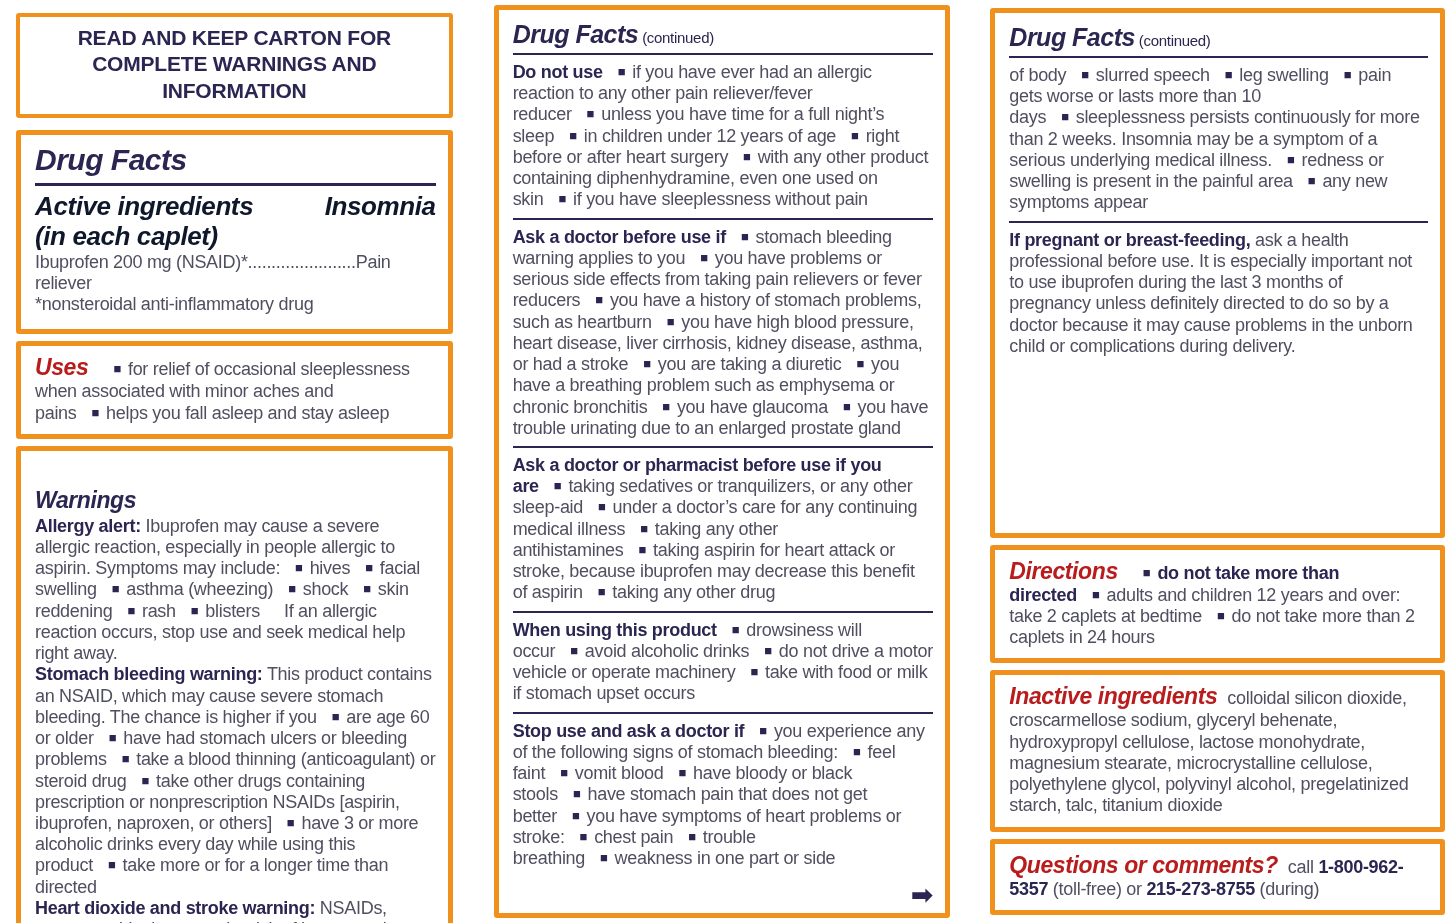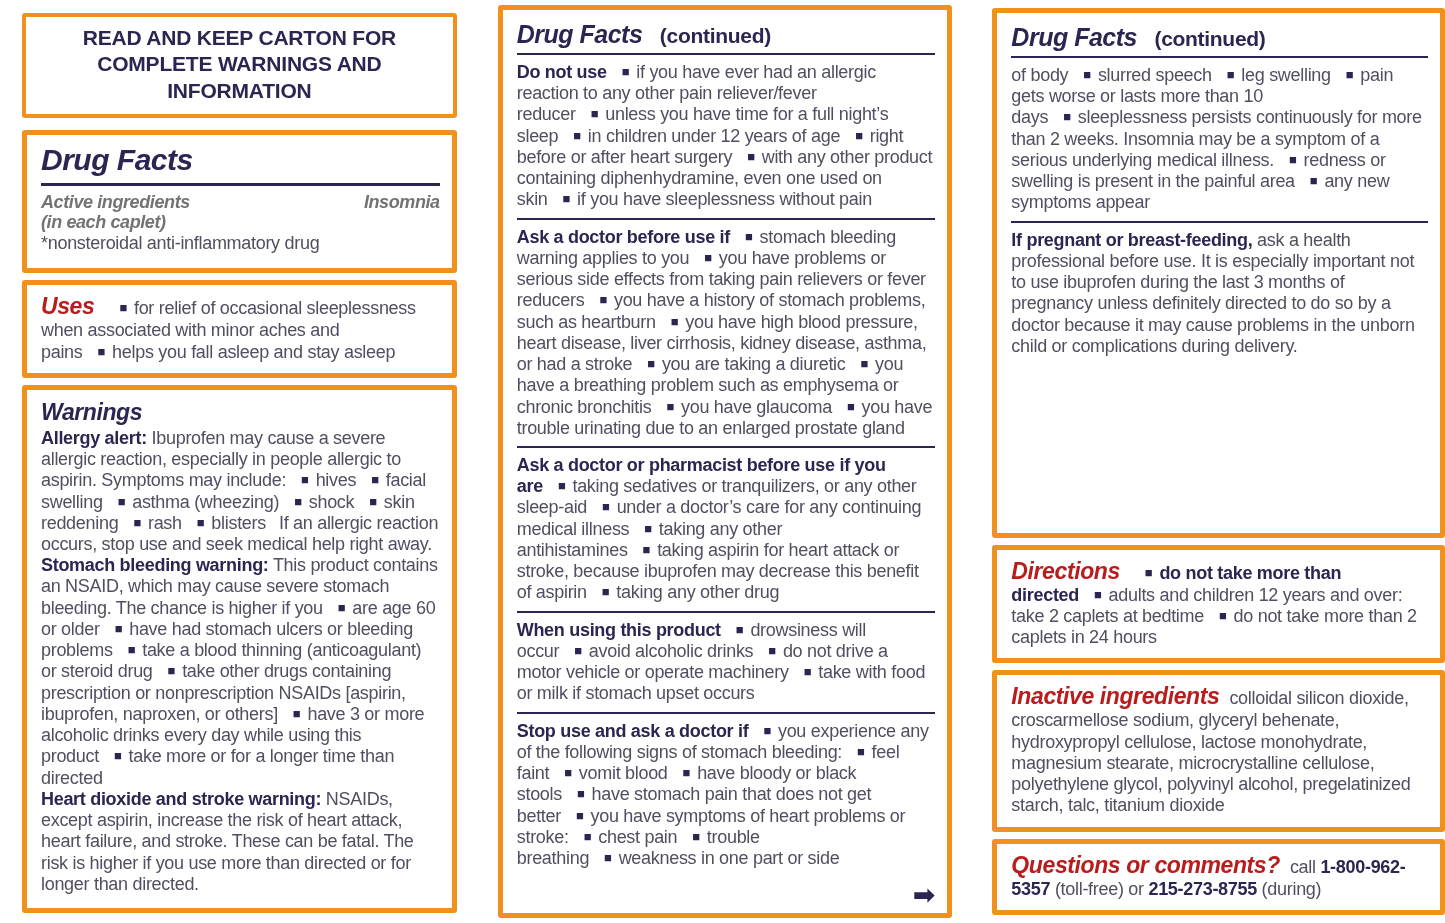--- a/index.html
+++ b/index.html
@@ -3,21 +3,21 @@
 <meta charset="utf-8">
 <style>
   * { box-sizing: border-box; margin: 0; padding: 0; }
   html, body {
     width: 1445px; height: 923px;
     background: #ffffff;
     font-family: "Liberation Sans", "DejaVu Sans", sans-serif;
     color: #4f4f60;
     overflow: hidden;
   }
-  .page { display: flex; padding: 5px 0 0 22px; height: 662px; }
+  .page { display: flex; padding: 5px 0 0 16px; height: 662px; }
   .col { display: flex; flex-direction: column; }
   .col1 { width: 437px; margin-right: 41px; padding-top: 8px; height: 908px; }
   .col2 { width: 457px; margin-right: 40px; height: 913px; }
   .col3 { width: 455px; height: 910px; padding-top: 3px; }
 
   .obox {
     border: 5px solid #f0911e;
     border-radius: 3px;
     background: #ffffff;
     padding: 6px 12px 10px 14px;
@@ -35,37 +35,37 @@
     margin-bottom: 12px;
   }
   .mb { margin-bottom: 7px; }
   .grow { flex: 1 1 auto; }
 
   .body-text { font-size: 18px; line-height: 1.18; letter-spacing: -0.3px; }
   .df-title {
     font-size: 30px; font-weight: bold; font-style: italic;
     color: #2a2651; letter-spacing: -0.5px; padding: 2px 0 4px 0;
   }
-  .df-title .cont { font-size: 21px; font-weight: bold; font-style: normal; letter-spacing: -0.3px; margin-left: 12px; }
+  .df-title .cont { font-size: 15px; font-weight: normal; font-style: normal; letter-spacing: -0.3px; }
   .col2 .df-title, .col3 .df-title { font-size: 25px; padding-bottom: 2px; }
   .hrule { border-top: 3px solid #2a2651; margin: 2px 0 6px 0; }
   .nrule { border-top: 2px solid #2a2651; margin: 7px 0 7px 0; }
 
   .ai-row { display: flex; justify-content: space-between; align-items: baseline; }
-  .subhead { font-size: 18px; font-weight: bold; font-style: italic; color: #737373; letter-spacing: -0.4px; line-height: 1.15; }
+  .subhead { font-size: 26px; font-weight: bold; font-style: italic; color: #0f172a; letter-spacing: -0.4px; line-height: 1.15; }
 
   .para { font-size: 18px; line-height: 1.18; letter-spacing: -0.3px; }
-  .wheading { font-size: 23px; font-weight: bold; font-style: italic; color: #2a2651; letter-spacing: -0.4px; line-height: 1.3; }
+  .wheading { font-size: 23px; font-weight: bold; font-style: italic; color: #2a2651; letter-spacing: -0.4px; line-height: 1.3; margin-top: 27px; }
 
   .sg.b { font-weight: bold; color: #2a2651; }
   .sg.bih {
     font-size: 23px; font-weight: bold; font-style: italic;
     color: #b91c1c; margin-right: 10px; letter-spacing: -0.4px;
   }
-  .sg.gap { margin-left: 13px; }
+  .sg.gap { margin-left: 24px; }
   .blt {
     color: #2a2651; font-size: 13px;
     margin: 0 7px 0 15px;
     position: relative; top: -2px;
   }
   .arrow {
     position: absolute; right: 12px; bottom: 4px;
     color: #2a2651; font-size: 27px; font-weight: bold; line-height: 1;
   }
 </style>
@@ -80,20 +80,21 @@
     </div>
 
     <div class="obox mb" style="padding-bottom:14px;">
       <div class="df-title">Drug Facts</div>
       <div class="hrule"></div>
       <div class="ai-row">
         <span class="subhead">Active ingredients</span>
         <span class="subhead">Insomnia</span>
       </div>
       <div class="subhead">(in each caplet)</div>
+      <div class="body-text">Ibuprofen 200 mg (NSAID)*.......................Pain reliever</div>
       <div class="body-text">*nonsteroidal anti-inflammatory drug</div>
     </div>
 
     <div class="obox mb" style="padding-top:8px;">
       <div class="para"><span class="sg bih">Uses</span><span class="blt">■</span><span class="sg">for relief of occasional sleeplessness when associated with minor aches and pains</span><span class="blt">■</span><span class="sg">helps you fall asleep and stay asleep</span></div>
     </div>
 
     <div class="obox grow" style="padding-top:8px;">
       <div class="wheading">Warnings</div>
       <div class="para"><span class="sg b">Allergy alert:</span><span class="sg"> Ibuprofen may cause a severe allergic reaction, especially in people allergic to aspirin. Symptoms may include:</span><span class="blt">■</span><span class="sg">hives</span><span class="blt">■</span><span class="sg">facial swelling</span><span class="blt">■</span><span class="sg">asthma (wheezing)</span><span class="blt">■</span><span class="sg">shock</span><span class="blt">■</span><span class="sg">skin reddening</span><span class="blt">■</span><span class="sg">rash</span><span class="blt">■</span><span class="sg">blisters</span><span class="sg gap">If an allergic reaction occurs, stop use and seek medical help right away.</span></div>

